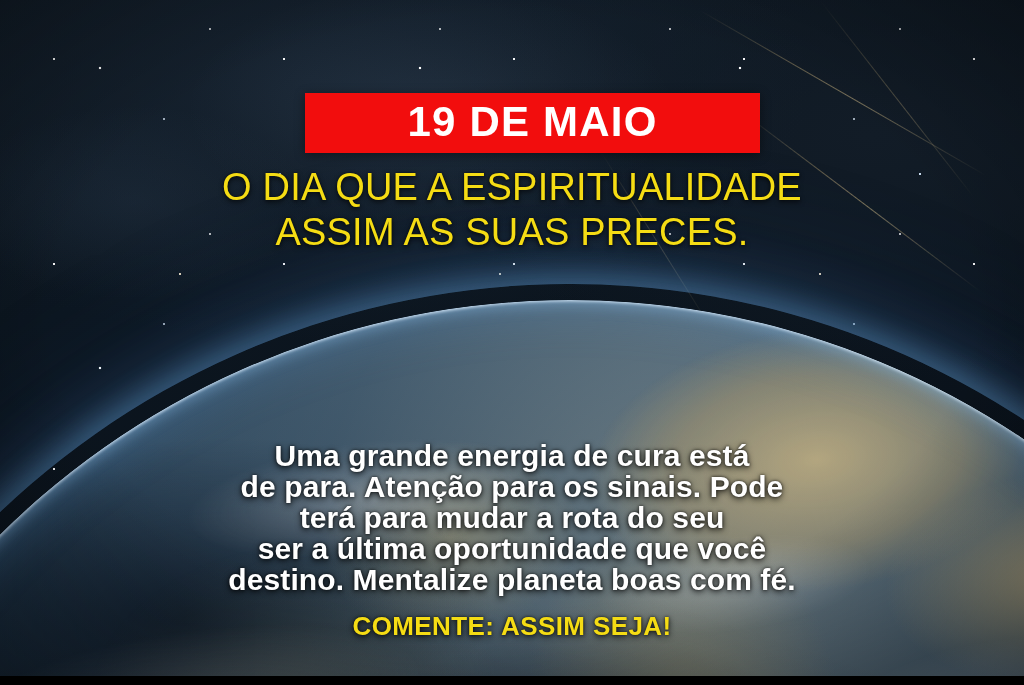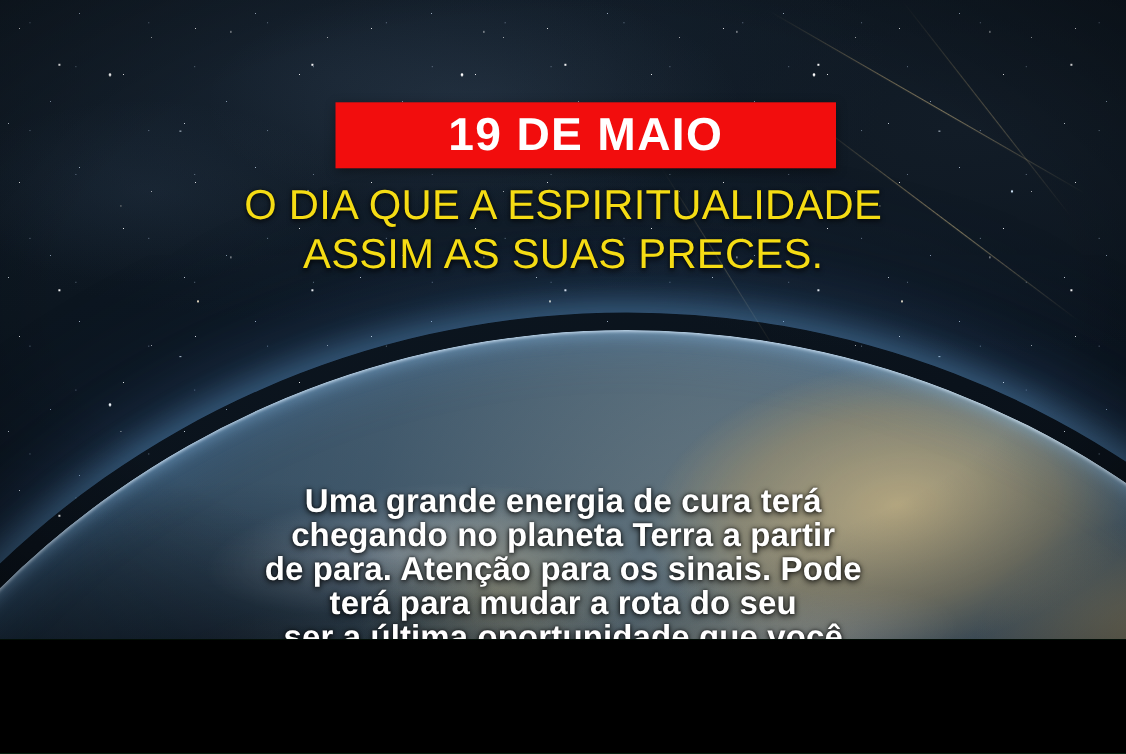--- a/index.html
+++ b/index.html
@@ -7,21 +7,21 @@
 
   html, body {
     width:1024px; height:685px;
     background:#000;
     font-family:"Liberation Sans", sans-serif;
     overflow:hidden;
   }
 
   #poster {
     position:relative;
-    width:1024px; height:581px;
+    width:1024px; height:676px;
     overflow:hidden;
     background:#15803d;
   }
 
   
   .space-base {
     position:absolute; inset:0;
     background:
       radial-gradient(ellipse 70% 55% at 30% 12%, #16222f 0%, rgba(13,22,32,0) 70%),
       radial-gradient(ellipse 60% 50% at 85% 20%, #121c27 0%, rgba(10,16,23,0) 72%),
@@ -292,22 +292,21 @@
     <div class="date-banner">
       <span class="date-text">19 DE MAIO</span>
     </div>
 
     <div class="headline">
       <span class="hl-line">O DIA QUE A ESPIRITUALIDADE</span>
       <span class="hl-line">ASSIM AS SUAS PRECES.</span>
     </div>
 
     <div class="body-copy">
-      <span class="bc-line">Uma grande energia de cura terá</span>
-      <span class="bc-line">chegando no planeta Terra a partir</span>
+      <span class="bc-line">Uma grande energia de cura está</span>
       <span class="bc-line">de para. Atenção para os sinais. Pode</span>
       <span class="bc-line">terá para mudar a rota do seu</span>
       <span class="bc-line">ser a última oportunidade que você</span>
       <span class="bc-line">destino. Mentalize planeta boas com fé.</span>
     </div>
 
     <div class="cta">COMENTE: ASSIM SEJA!</div>
 
   </div>
 </div>

